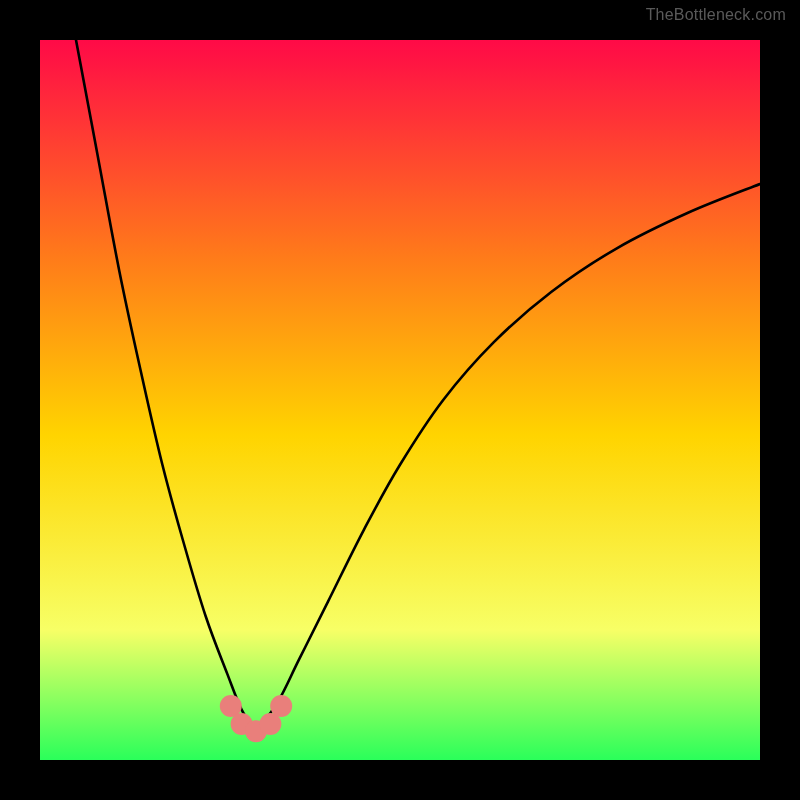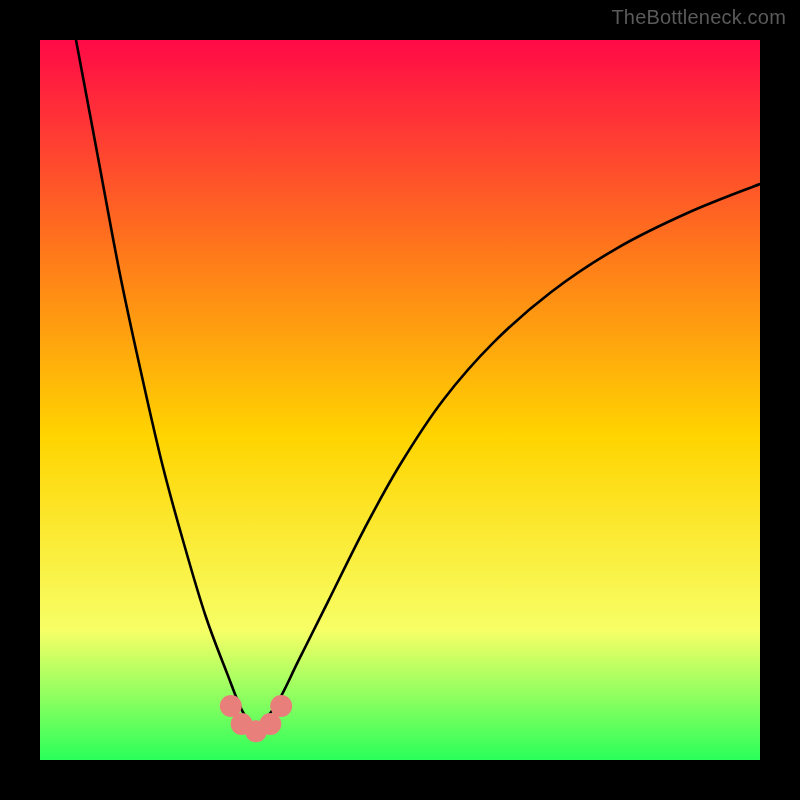--- a/index.html
+++ b/index.html
@@ -22,21 +22,21 @@
     left: 40px;
     top: 40px;
     width: 720px;
     height: 720px;
   }
   .attribution {
     position: absolute;
     top: 6px;
     right: 14px;
     color: #5a5a5a;
-    font-size: 20px;
+    font-size: 16px;
     font-weight: 500;
     letter-spacing: 0.2px;
   }
 </style>
 </head>
 <body>
 
 <div class="chart-wrap">
   <div class="attribution">TheBottleneck.com</div>
 

